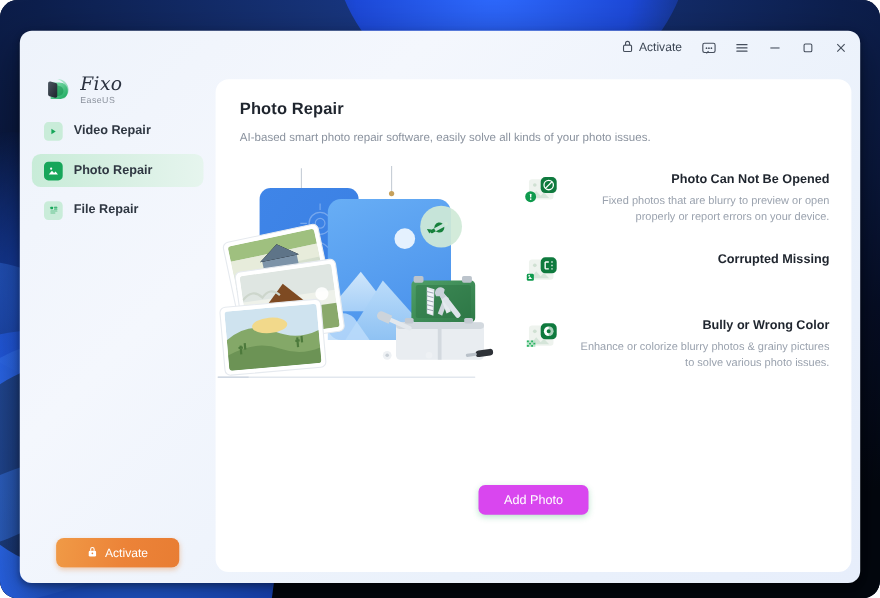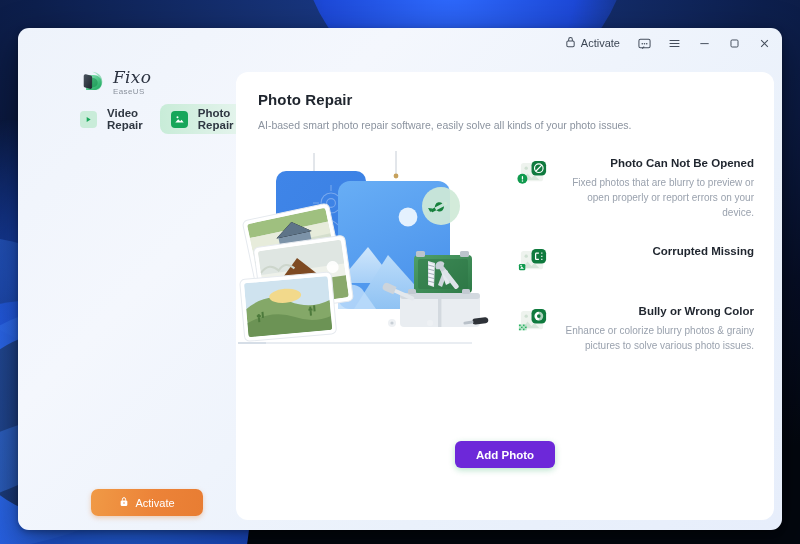--- a/index.html
+++ b/index.html
@@ -8,20 +8,21 @@
     overflow: hidden;
     font-family: "Liberation Sans", sans-serif;
   }
 
   
   #desktop {
     position: relative;
     width: 800px; height: 544px;
     background: #05102a;
     overflow: hidden;
+    border-radius: 16px;
   }
   .wp-base {
     position: absolute; inset: 0;
     background:
       radial-gradient(120% 90% at 50% 0%, #1b3c8c 0%, #0d1f4d 38%, #060e26 70%, #03070f 100%);
   }
   .wp-ribbon {
     position: absolute;
     border-radius: 50%;
     filter: blur(0.4px);
@@ -95,21 +96,20 @@
   .win-body { flex: 1; display: flex; min-height: 0; position: relative; }
 
   
   .sidebar {
     width: 178px;
     flex: 0 0 178px;
     display: flex;
     flex-direction: column;
     padding: 0 0 14px 0;
     position: relative;
-    margin-left: 40px;
   }
   .brand {
     display: flex; align-items: center; gap: 7px;
     padding: 2px 0 0 22px;
     height: 46px;
   }
   .brand-logo { width: 26px; height: 26px; position: relative; flex: 0 0 26px; }
   .brand-text { display: flex; flex-direction: column; line-height: 1; }
   .brand-name {
     font-family: "DejaVu Serif", serif;
@@ -119,21 +119,21 @@
     letter-spacing: .3px;
   }
   .brand-sub {
     font-size: 8px; color: #8b929d; letter-spacing: .4px; margin-top: 2px;
   }
   .section-label {
     font-size: 9.5px; color: #9aa2ae;
     padding: 20px 0 9px 22px;
     letter-spacing: .2px;
   }
-  .nav { display: flex; flex-direction: row; gap: 6px; padding: 0 11px; }
+  .nav { display: flex; flex-direction: column; gap: 6px; padding: 0 11px; }
   .nav-item {
     display: flex; align-items: center; gap: 10px;
     height: 30px;
     padding: 0 11px;
     border-radius: 8px;
     cursor: pointer;
     font-size: 11.5px;
     color: #2f3742;
     font-weight: bold;
   }
@@ -207,22 +207,22 @@
     font-size: 10px; color: #9aa2ae; line-height: 1.5; max-width: 255px;
   }
 
   .cta-row {
     display: flex; justify-content: center;
     margin-top: 10px;
   }
   .add-photo-btn {
     width: 100px; height: 27px;
     border-radius: 6px;
-    background: #6d28d9;
-    color: #fff; font-size: 11.5px; font-weight: bold;
+    background: #d946ef;
+    color: #fff; font-size: 11.5px; font-weight: normal;
     border: none; cursor: pointer;
     font-family: "Liberation Sans", sans-serif;
     box-shadow: 0 2px 6px rgba(17,160,80,.3);
   }
 
   .watermark {
     position: absolute;
     right: 12px; bottom: 6px;
     font-size: 17px; font-weight: bold;
     letter-spacing: 1px;

